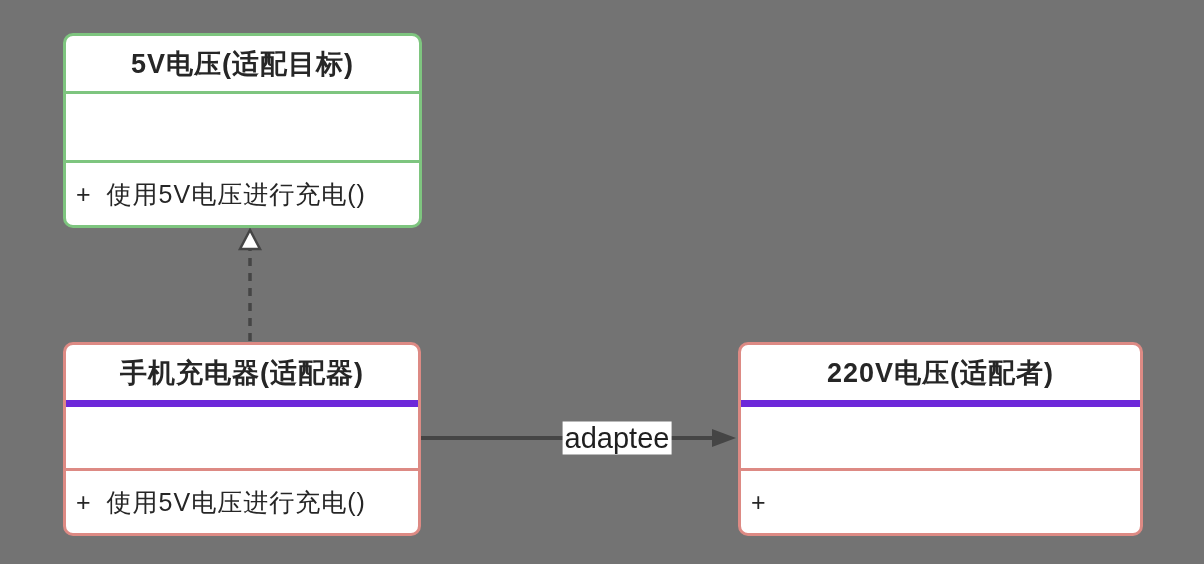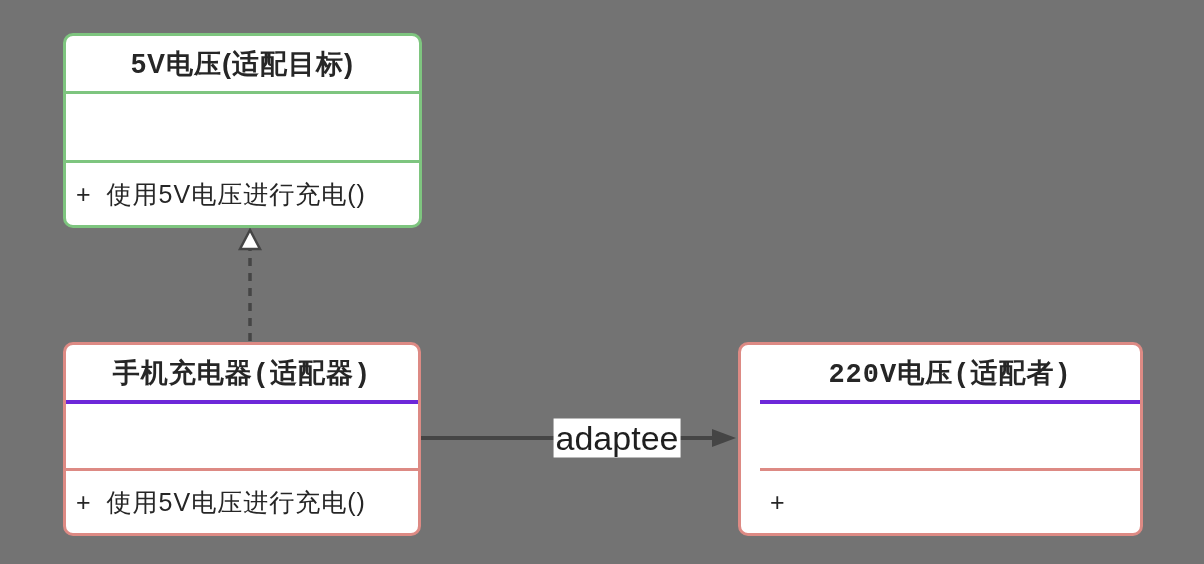--- a/index.html
+++ b/index.html
@@ -30,21 +30,21 @@
     border: 3px solid;
     border-radius: 10px;
     display: flex;
     flex-direction: column;
     color: #262626;
   }
   .class-box.green  { border-color: #7ec57f; }
   .class-box.green .box-title   { border-bottom: 3px solid #7ec57f; }
   .class-box.green .box-methods { border-top: 3px solid #7ec57f; }
   .class-box.red    { border-color: #dd8a84; }
-  .class-box.red .box-title     { border-bottom: 4px solid #6d28d9; font-family: Liberation Mono, monospace; }
+  .class-box.red .box-title     { border-bottom: 7px solid #6d28d9; }
   .class-box.red .box-methods   { border-top: 3px solid #dd8a84; }
   .box-title {
     height: 55px;
     display: flex;
     align-items: center;
     justify-content: center;
     font-size: 27px;
     font-weight: 700;
     letter-spacing: 1px;
     white-space: nowrap;
@@ -64,21 +64,21 @@
   .box-methods .vis {
     margin-right: 15px;
   }
   .edge-label {
     position: absolute;
     left: 617px;
     top: 438px;
     transform: translate(-50%, -50%);
     background: #ffffff;
     padding: 0 2px;
-    font-size: 34px;
+    font-size: 29px;
     color: #1f1f1f;
     white-space: nowrap;
     z-index: 2;
   }
 </style>
 </head>
 <body>
 
 <div class="canvas">
 
@@ -104,21 +104,21 @@
 
   <div class="class-box red" style="left:63px; top:342px; width:358px; height:194px;">
     <div class="box-title">手机充电器(适配器)</div>
     <div class="box-attrs"></div>
     <div class="box-methods">
       <span class="vis">+</span>
       <span class="sig">使用5V电压进行充电()</span>
     </div>
   </div>
 
-  <div class="class-box red" style="left:738px; top:342px; width:405px; height:194px;padding-left:19px;">
+  <div class="class-box red" style="left:738px; top:342px; width:405px; height:194px;">
     <div class="box-title">220V电压(适配者)</div>
     <div class="box-attrs"></div>
     <div class="box-methods">
       <span class="vis">+</span>
     </div>
   </div>
 
   <div class="edge-label">adaptee</div>
 
 </div>

